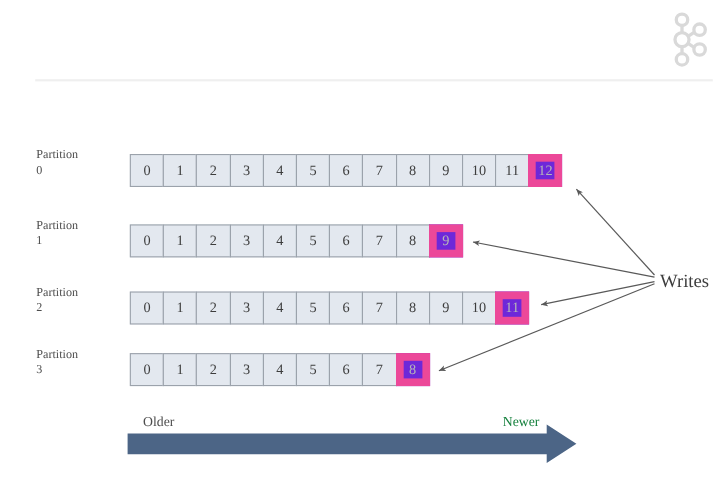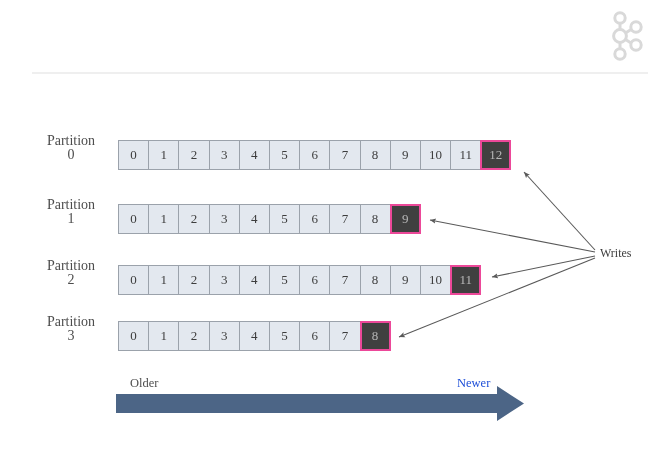--- a/index.html
+++ b/index.html
@@ -53,23 +53,23 @@
   
   #diagram {
     position: absolute;
     left: 0; top: 0;
     width: 657px;
     height: 450px;
   }
   .partition-label {
     position: absolute;
     width: 76px;
-    text-align: center;
-    font-family: "Liberation Serif", "DejaVu Serif", serif;
-    font-size: 14px;
+    text-align: left;
+    font-family: "Liberation Serif", "DejaVu Serif", serif;
+    font-size: 11px;
     line-height: 14px;
     color: #4d4d4d;
   }
   .partition-label .pl-name { display: block; }
   .partition-label .pl-index { display: block; }
 
   .partition-row {
     position: absolute;
     height: 30px;
     display: flex;
@@ -82,39 +82,39 @@
     align-items: center;
     justify-content: center;
     font-family: "Liberation Serif", "DejaVu Serif", serif;
     font-size: 13px;
     color: #3d3d3d;
     background: #e3e8ef;
     border: 1px solid #9ba2ab;
     margin-right: -1px;
   }
   .cell.empty {
-    background: #404040;
-    border: 2px solid #ec4899;
+    background: #6d28d9;
+    border: 7px solid #ec4899;
     color: #b7b7b7;
   }
 
   
   #writes-arrows {
     position: absolute;
     left: 0; top: 0;
     width: 657px;
     height: 450px;
     pointer-events: none;
   }
   #writes-label {
     position: absolute;
     left: 600px;
     top: 246px;
     font-family: "Liberation Serif", "DejaVu Serif", serif;
-    font-size: 12px;
+    font-size: 17px;
     color: #3d3d3d;
     white-space: nowrap;
   }
 
   
   #time-axis {
     position: absolute;
     left: 0; top: 0;
     width: 597px;
     height: 450px;
@@ -126,21 +126,21 @@
     font-family: "Liberation Serif", "DejaVu Serif", serif;
     font-size: 12.5px;
     color: #4d4d4d;
   }
   #newer-label {
     position: absolute;
     left: 457px;
     top: 376px;
     font-family: "Liberation Serif", "DejaVu Serif", serif;
     font-size: 12.5px;
-    color: #1d4ed8;
+    color: #15803d;
   }
 </style>
 </head>
 <body>
 
 <div id="slide-header">
 
 
   <div id="header-divider"></div>
 

